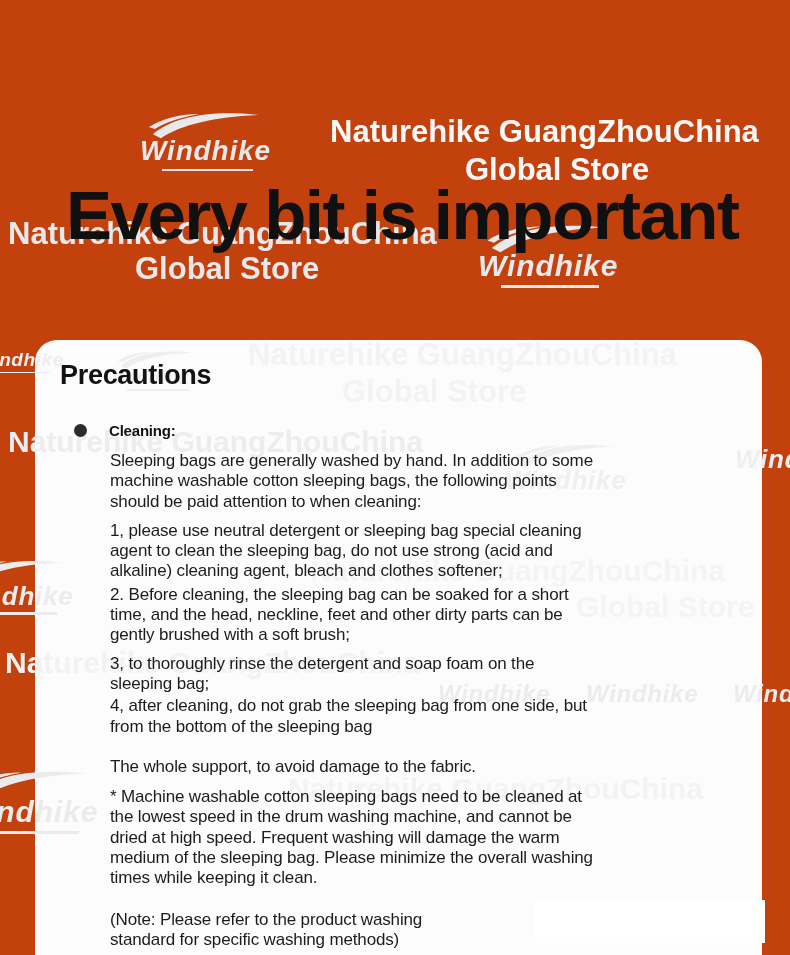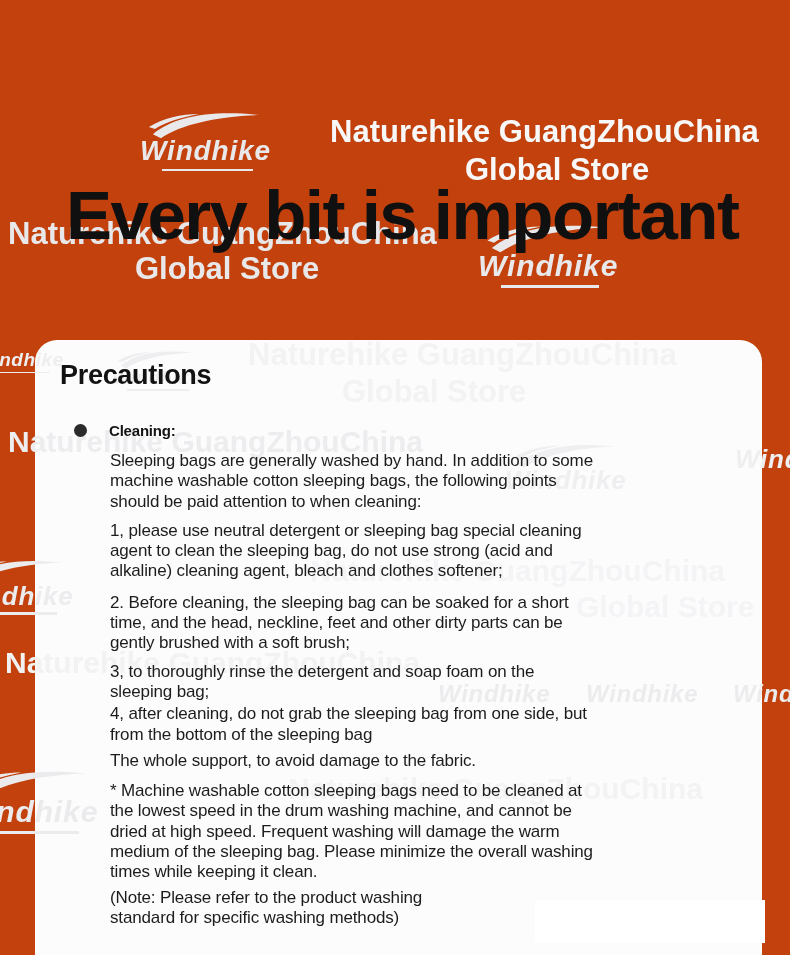--- a/index.html
+++ b/index.html
@@ -43,23 +43,23 @@
     width:13px;height:13px;border-radius:50%;background:#2b2b2b;
     margin-right:22px;flex:0 0 auto;
   }
   .cleaning-label{font-size:15px;font-weight:bold;letter-spacing:-0.2px;color:#141414;}
   .paras{margin-left:50px;width:600px;}
   .para{
     margin:0;white-space:pre-line;
     font-size:17px;font-weight:normal;line-height:20.3px;
     letter-spacing:-0.15px;color:#1c1c1c;
   }
-  .gap-a{margin-top:12px}.gap-b{margin-top:9px}.gap-c{margin-top:11px}
-  .gap-d{margin-top:8px}.gap-e{margin-top:2px}.gap-f{margin-top:6px}
-  .gap-g{margin-top:10px}.gap-h{margin-top:5px}
+  .gap-a{margin-top:12px}.gap-b{margin-top:9px}.gap-c{margin-top:3px}
+  .gap-d{margin-top:8px}.gap-e{margin-top:2px}.gap-f{margin-top:20px}
+  .gap-g{margin-top:10px}.gap-h{margin-top:21px}
 </style>
 </head>
 <body>
 
 <div id="page">
 
   <div class="wm wm-logo z1" style="left:140px;top:108px;font-size:28px;color:#e9e9eb;">
     <svg viewBox="0 0 120 32">
       <path fill="currentColor" d="M6 26 C28 8 64 2 112 7 C72 8 34 16 14 30 Z"></path>
       <path fill="currentColor" d="M2 19 C16 10 34 6 52 6 C36 9 18 14 8 21 Z"></path>

